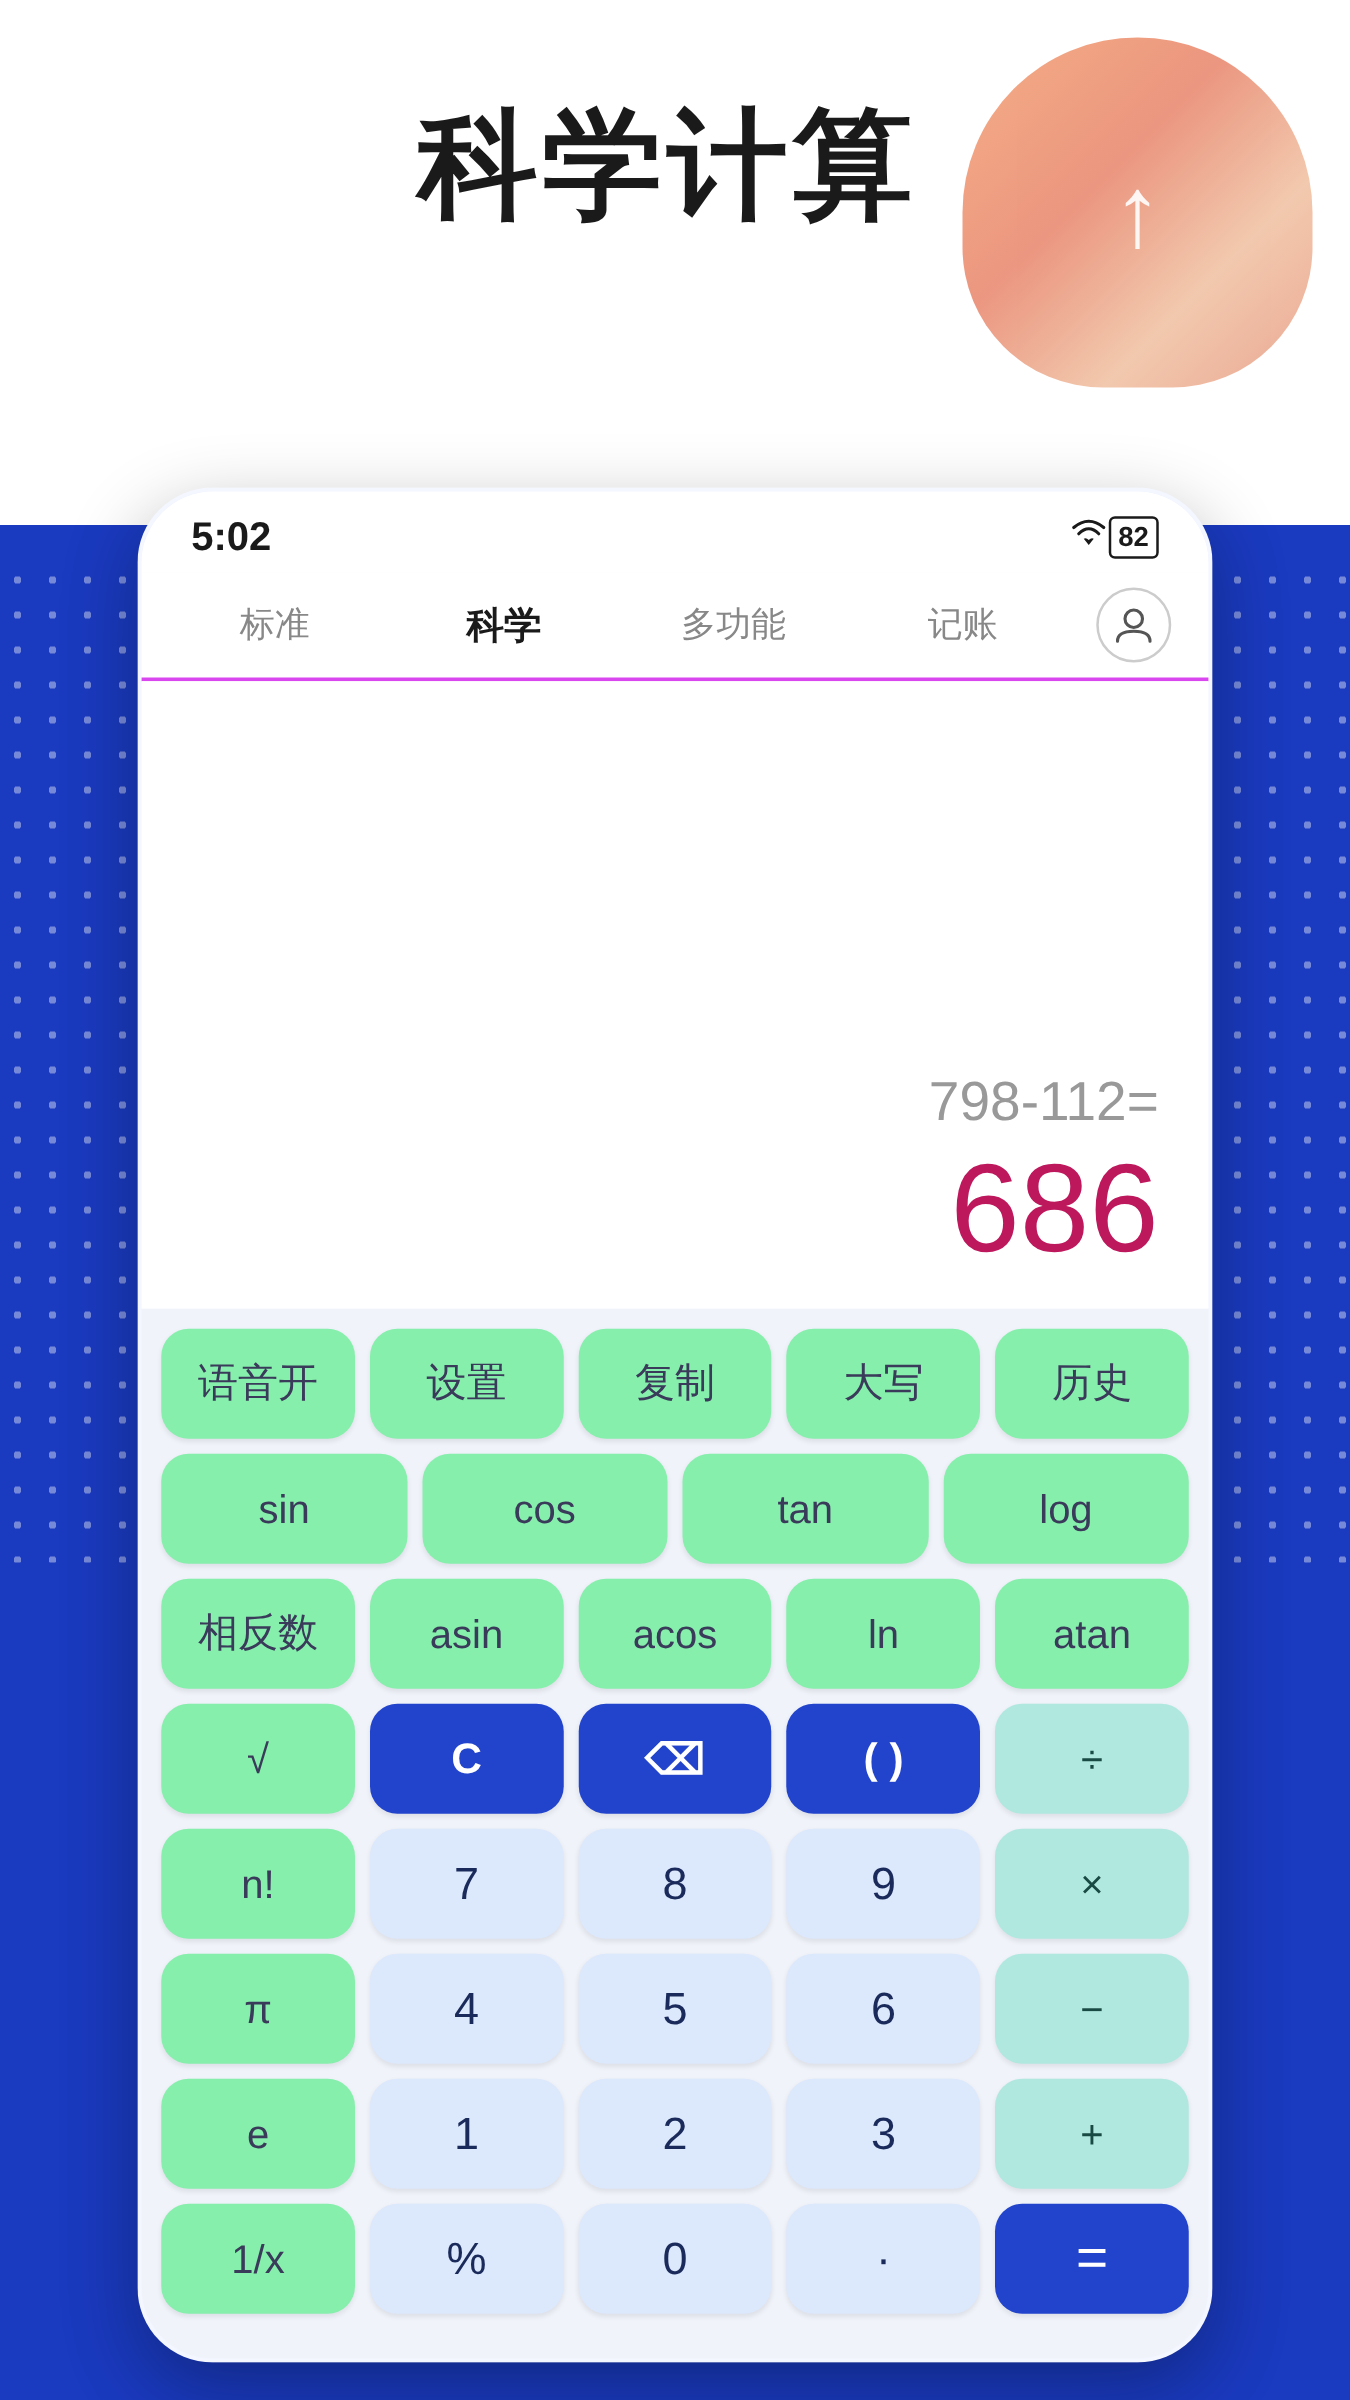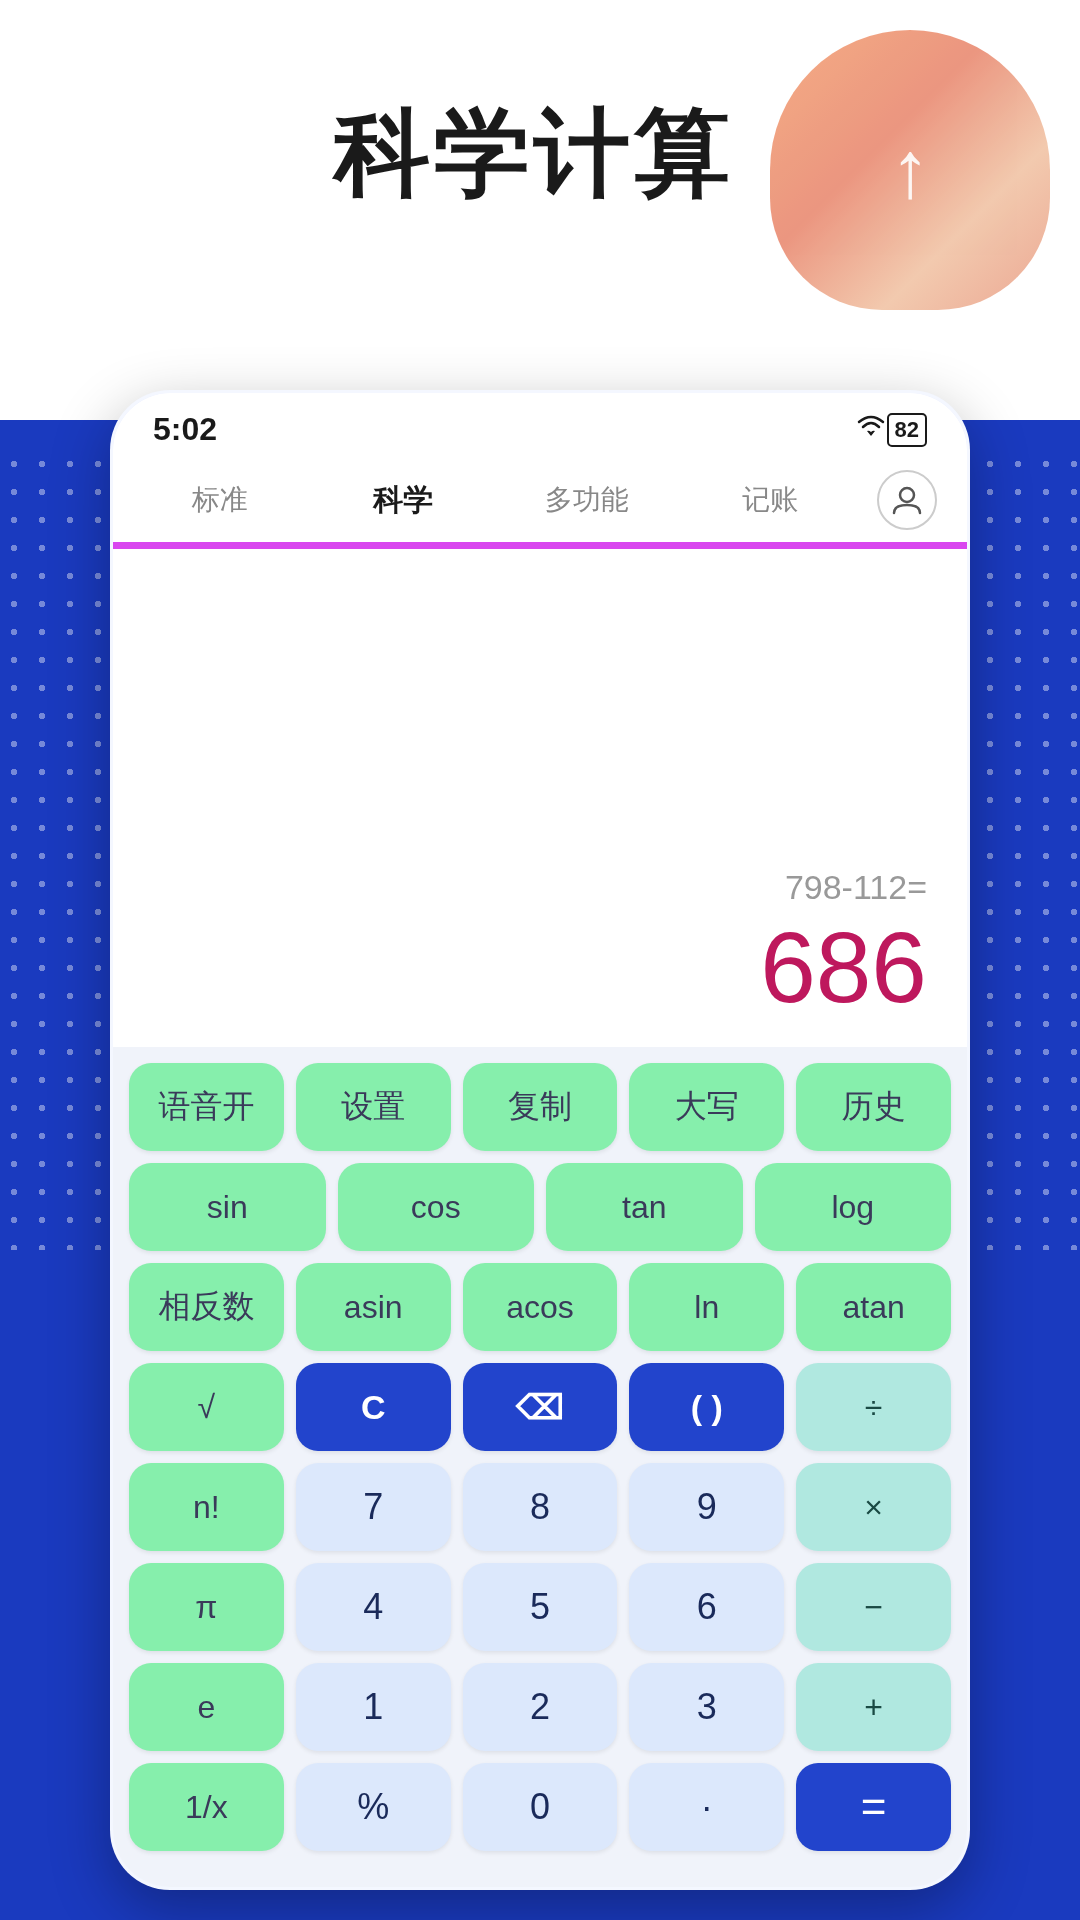--- a/index.html
+++ b/index.html
@@ -73,21 +73,20 @@
     }
 
     
     .header-section {
       position: absolute;
       top: 80px;
       left: 0;
       right: 12px;
       text-align: center;
       padding: 0 60px;
-      margin-top: 20px;
     }
 
     .main-title {
       font-size: 96px;
       font-weight: 900;
       color: #1a1a1a;
       letter-spacing: 4px;
       line-height: 1.1;
     }
 
@@ -159,21 +158,21 @@
       color: #1a1a1a;
       position: relative;
     }
 
     
     .nav-tabs {
       display: flex;
       align-items: center;
       padding: 12px 30px;
       background: #ffffff;
-      border-bottom: 7px solid #d946ef;
+      border-bottom: 3px solid #d946ef;
       gap: 30px;
     }
 
     .nav-tab {
       flex: 1;
       text-align: center;
       font-size: 28px;
       color: #888;
       padding: 8px 0;
       cursor: pointer;
@@ -204,21 +203,21 @@
       background: #ffffff;
       display: flex;
       flex-direction: column;
       justify-content: flex-end;
       align-items: flex-end;
       padding: 20px 40px 30px;
       min-height: 220px;
     }
 
     .expr-display {
-      font-size: 34px;
+      font-size: 44px;
       color: #999;
       margin-bottom: 10px;
     }
 
     .result-display {
       font-size: 100px;
       font-weight: 300;
       color: #be185d;
       line-height: 1;
     }

